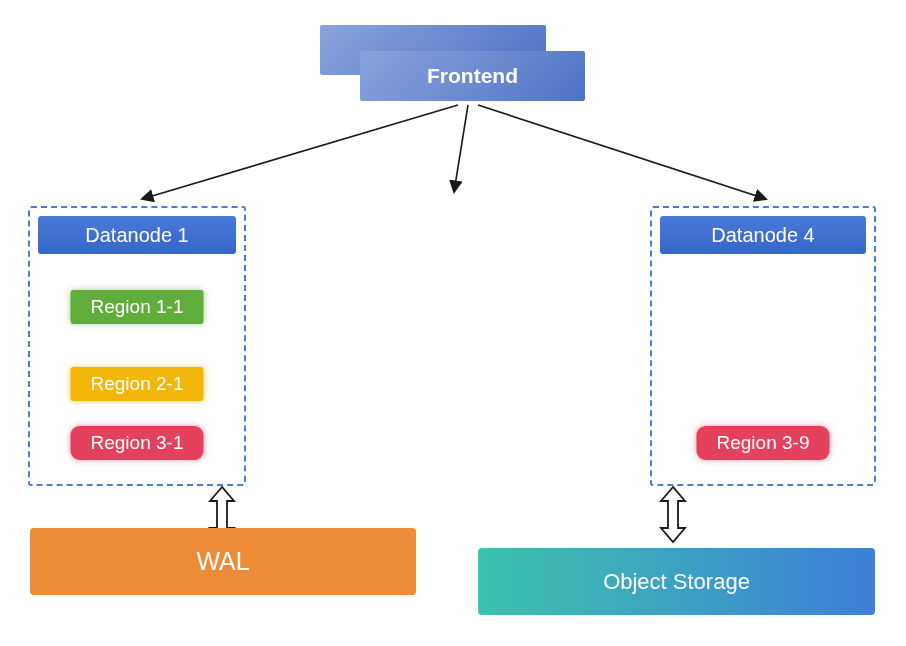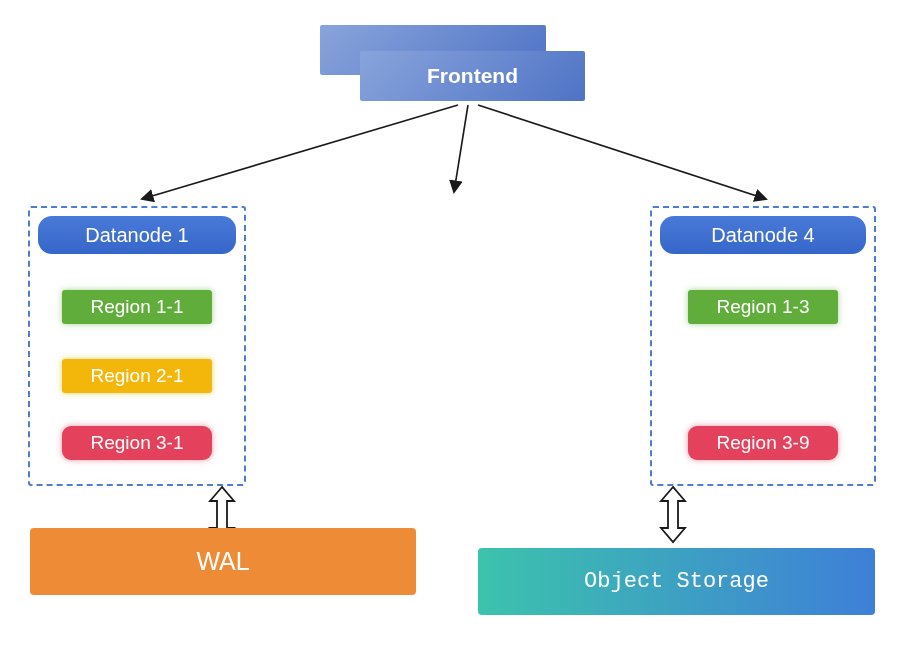--- a/index.html
+++ b/index.html
@@ -41,53 +41,53 @@
     border-radius: 3px;
     background: #ffffff;
   }
   .dn1 { left: 28px;  width: 218px; }
   .dn2 { left: 340px; width: 228px; }
   .dn3 { left: 650px; width: 226px; }
 
   .dn-header {
     position: absolute; left: 8px; right: 8px; top: 8px; height: 38px;
     background: linear-gradient(180deg, var(--datanode-header-top, #4a7ad8), var(--datanode-header-bottom, #3566c9));
-    border-radius: 14px;
+    border-radius: 3px;
     display: flex; align-items: center; justify-content: center;
     color: #ffffff; font-size: 20px;
   }
 
   .region {
     position: absolute; left: 50%; transform: translateX(-50%);
-    width: 150px; height: 34px; border-radius: 3px;
+    width: 133px; height: 34px; border-radius: 3px;
     display: flex; align-items: center; justify-content: center;
     color: #ffffff; font-size: 19px; white-space: nowrap;
   }
   .region.r1 { top: 82px; }
-  .region.r2 { top: 151px; }
+  .region.r2 { top: 159px; }
   .region.r3 { top: 218px; border-radius: 9px; }
 
   .region[data-color="green"]  { background: var(--region-green, #61ad3c);  box-shadow: 0 0 6px rgba(97,173,60,.55); }
   .region[data-color="yellow"] { background: var(--region-yellow, #f2b70a); box-shadow: 0 0 6px rgba(242,183,10,.6); }
   .region[data-color="red"]    { background: var(--region-red, #e4415c);    box-shadow: 0 0 6px rgba(228,65,92,.55); }
 
   
   .wal {
     position: absolute; left: 30px; top: 528px; width: 386px; height: 67px;
     background: var(--wal-orange, #ee8b36);
     border-radius: 4px;
     display: flex; align-items: center; justify-content: center;
     color: #ffffff; font-size: 25px;
   }
   .objstore {
     position: absolute; left: 478px; top: 548px; width: 397px; height: 67px;
     background: linear-gradient(90deg, var(--object-storage-teal, #3cc3ac), var(--object-storage-blue, #3e7fd8));
     border-radius: 4px;
     display: flex; align-items: center; justify-content: center;
-    color: #ffffff; font-size: 22px; font-family: Liberation Mono, monospace;
+    color: #ffffff; font-size: 22px;
   }
 </style>
 </head>
 <body>
 
 <div class="canvas">
 
   <div class="frontend-back"></div>
   <div class="frontend-front">
     <span>Frontend</span>
@@ -113,21 +113,20 @@
     <div class="region r1" data-color="green">Region 1-1</div>
     <div class="region r2" data-color="yellow">Region 2-1</div>
     <div class="region r3" data-color="red">Region 3-1</div>
   </div>
 
 
   <div class="datanode dn3">
     <div class="dn-header">
       <span>Datanode 4</span>
     </div>
-    <div class="region r1" data-color="green">Region 1-3</div>
     <div class="region r3" data-color="red">Region 3-9</div>
   </div>
 
   <div class="wal">
     <span>WAL</span>
   </div>
   <div class="objstore">
     <span>Object Storage</span>
   </div>
 

